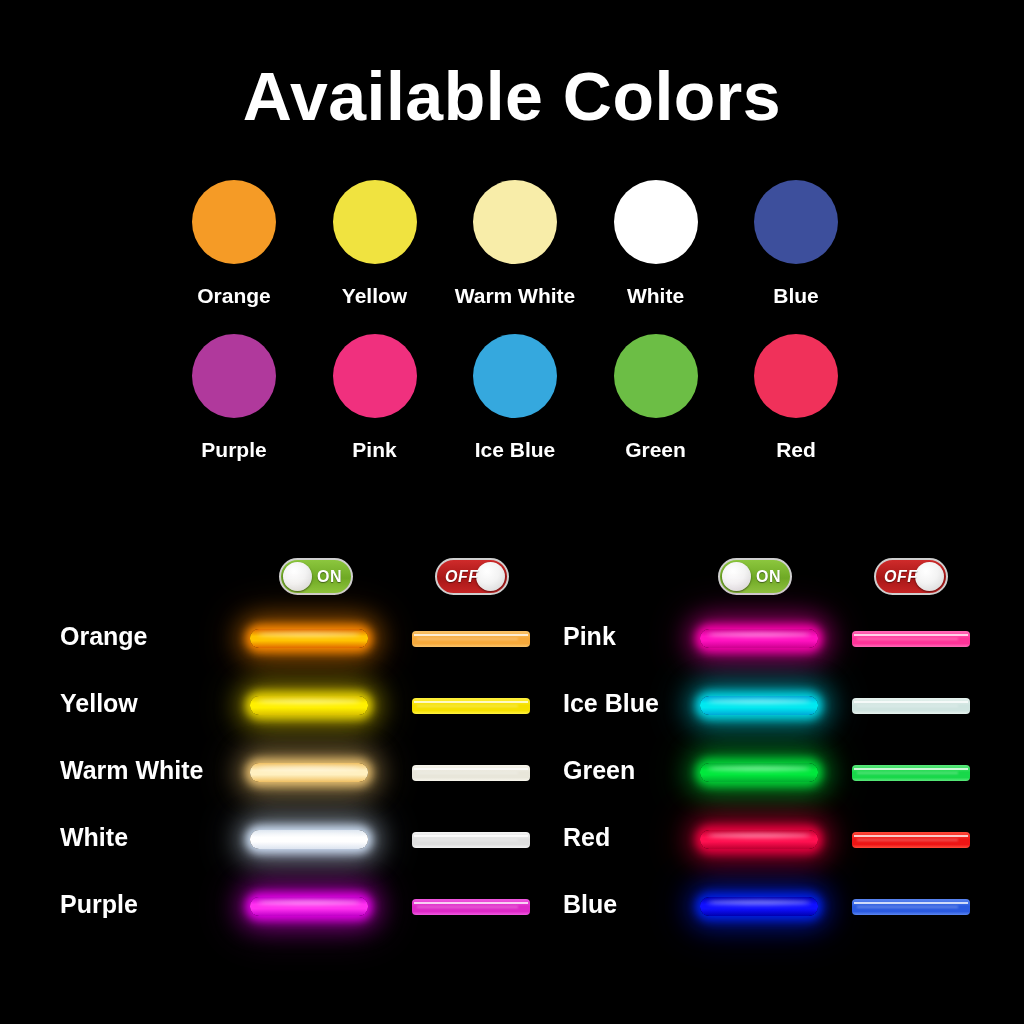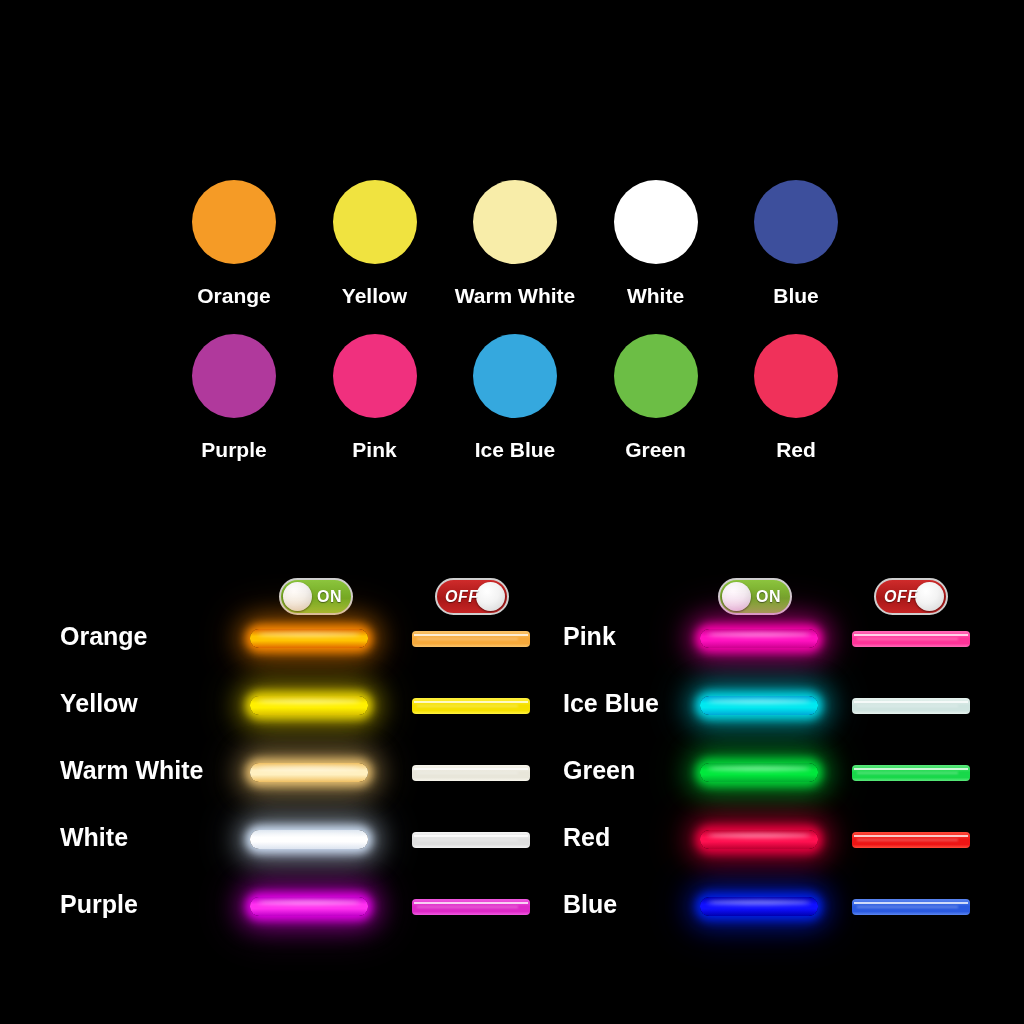--- a/index.html
+++ b/index.html
@@ -82,21 +82,20 @@
   .toggle {
     position: absolute;
     width: 74px;
     height: 37px;
     border-radius: 19px;
     box-sizing: border-box;
     border: 2px solid #cfcfcf;
     display: flex;
     align-items: center;
     overflow: hidden;
-    margin-top: 20px;
   }
   .toggle-on {
     background: linear-gradient(180deg, #8cc63e 0%, #6faa25 55%, #8cc63e 100%);
     justify-content: flex-end;
     padding-right: 9px;
   }
   .toggle-off {
     background: linear-gradient(180deg, #cf2b2b 0%, #a81717 55%, #c62525 100%);
     justify-content: flex-start;
     padding-left: 8px;
@@ -186,20 +185,21 @@
     height: 8%;
     background: rgba(255,255,255,0.28);
     filter: blur(0.8px);
   }
 </style>
 </head>
 <body>
 
 <div id="page">
 
+  <div class="title">Available Colors</div>
 
   <div class="swatch-grid">
     <div class="swatch-row">
       <div class="swatch-cell">
         <span class="swatch-dot" style="background: rgb(245, 155, 38);"></span>
         <span class="swatch-label">Orange</span>
       </div>
       <div class="swatch-cell">
         <span class="swatch-dot" style="background: rgb(240, 227, 64);"></span>
         <span class="swatch-label">Yellow</span>

